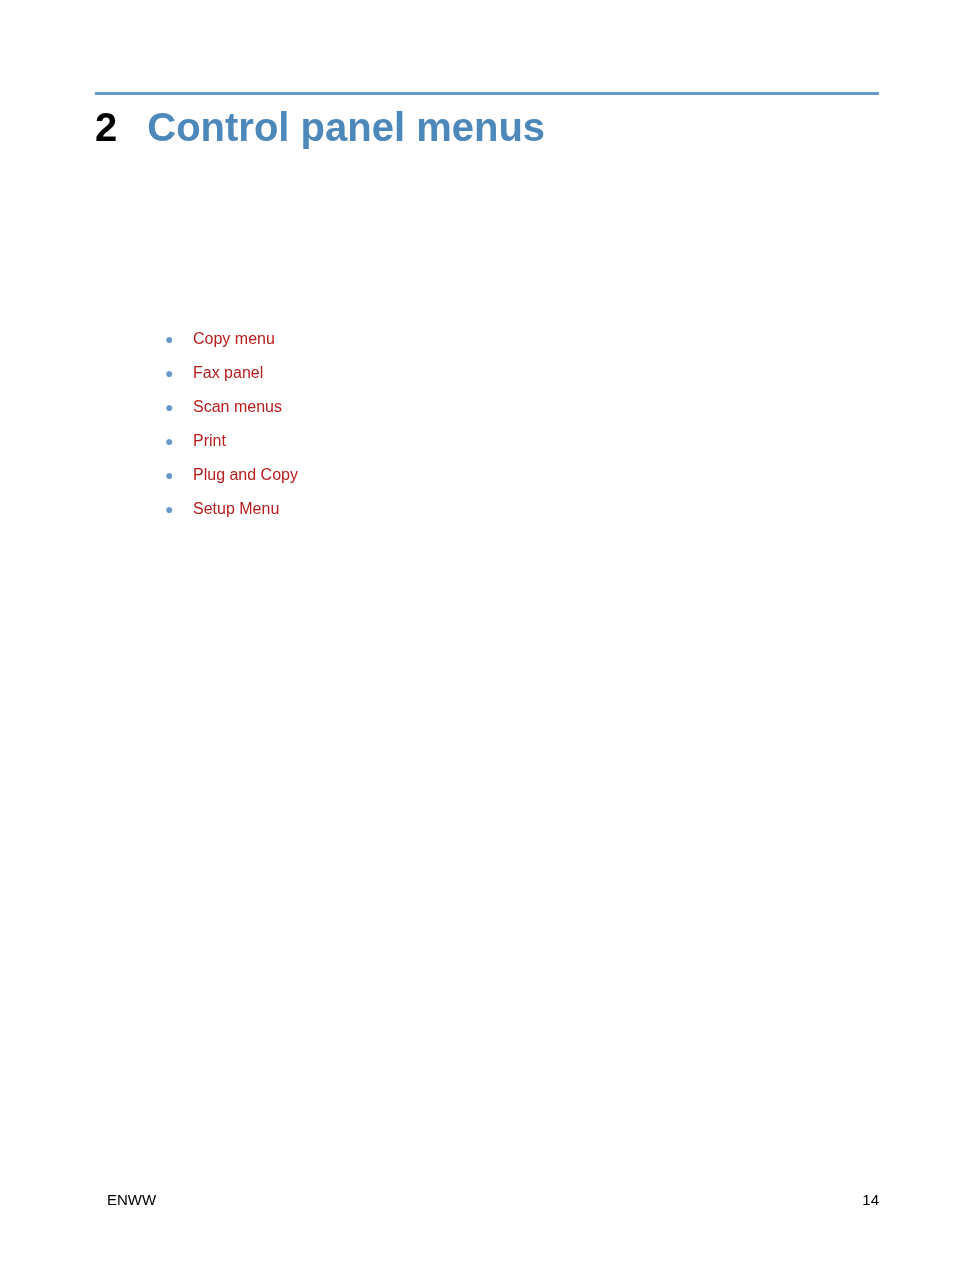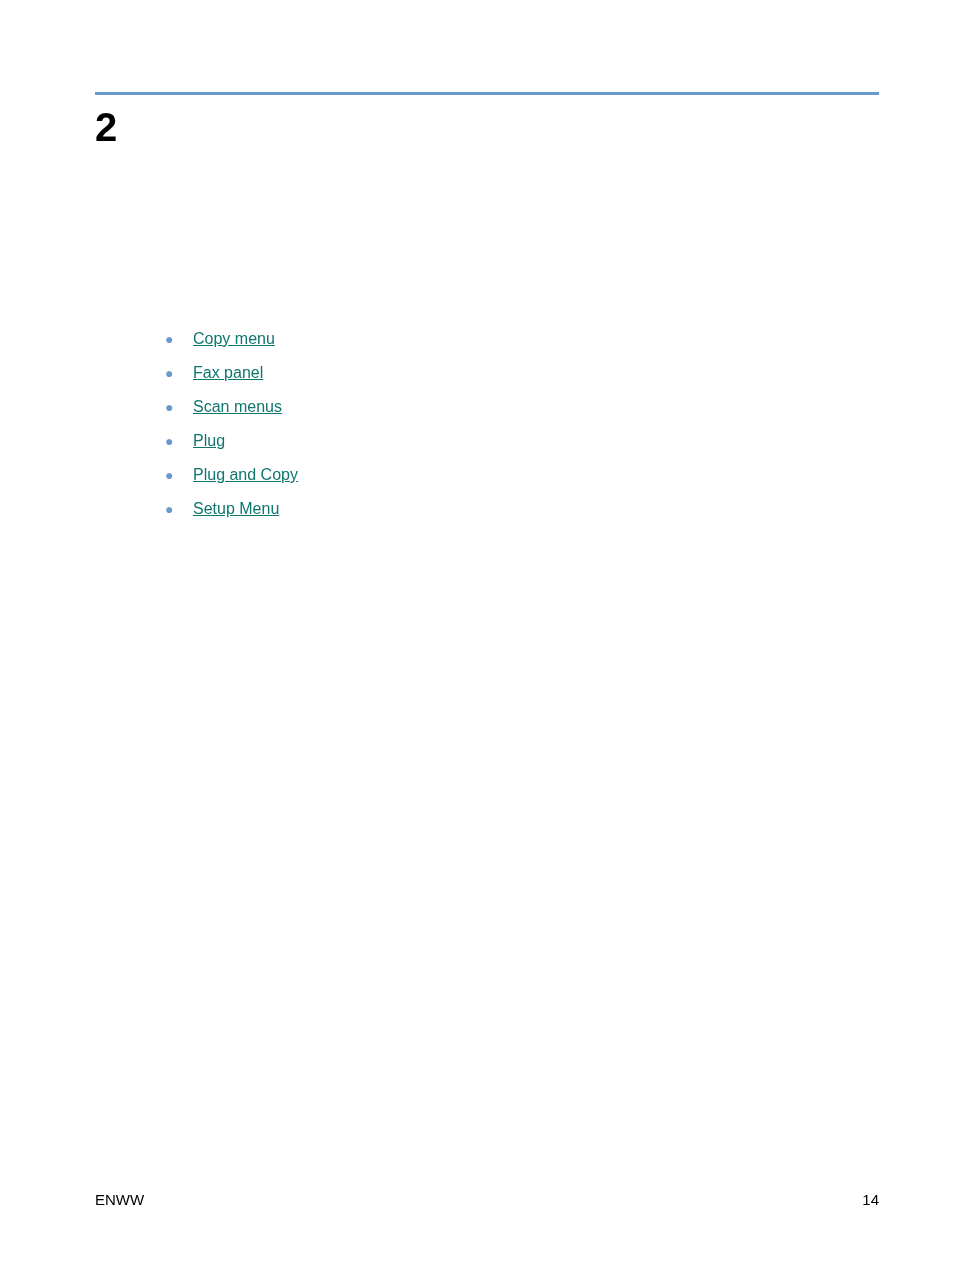--- a/index.html
+++ b/index.html
@@ -45,63 +45,63 @@
       align-items: center;
       margin-bottom: 16px;
     }
     .bullet {
       color: #6699cc;
       font-size: 14px;
       width: 28px;
       display: inline-block;
     }
     .toc-link {
-      color: #0f766e;
-      text-decoration: underline;
+      color: #b91c1c;
       font-size: 16px;
       font-family: Arial, Helvetica, sans-serif;
       cursor: pointer;
     }
     .footer {
       position: absolute;
       bottom: 62px;
-      left: 95px;
+      left: 107px;
       right: 75px;
       display: flex;
       justify-content: space-between;
       font-size: 15px;
       color: #000000;
       font-family: Arial, Helvetica, sans-serif;
     }
   </style>
 </head>
 <body>
 
 <div class="page">
   <div class="rule"></div>
   <div class="chapter-heading">
     <span class="chapter-number">2</span>
+    <span class="chapter-title">Control panel menus</span>
   </div>
 
   <div class="toc">
     <div class="toc-item">
       <span class="bullet">●</span>
       <a class="toc-link">Copy menu</a>
     </div>
     <div class="toc-item">
       <span class="bullet">●</span>
       <a class="toc-link">Fax panel</a>
     </div>
     <div class="toc-item">
       <span class="bullet">●</span>
       <a class="toc-link">Scan menus</a>
     </div>
     <div class="toc-item">
       <span class="bullet">●</span>
-      <a class="toc-link">Plug</a>
+      <a class="toc-link">Print</a>
     </div>
     <div class="toc-item">
       <span class="bullet">●</span>
       <a class="toc-link">Plug and Copy</a>
     </div>
     <div class="toc-item">
       <span class="bullet">●</span>
       <a class="toc-link">Setup Menu</a>
     </div>
   </div>

